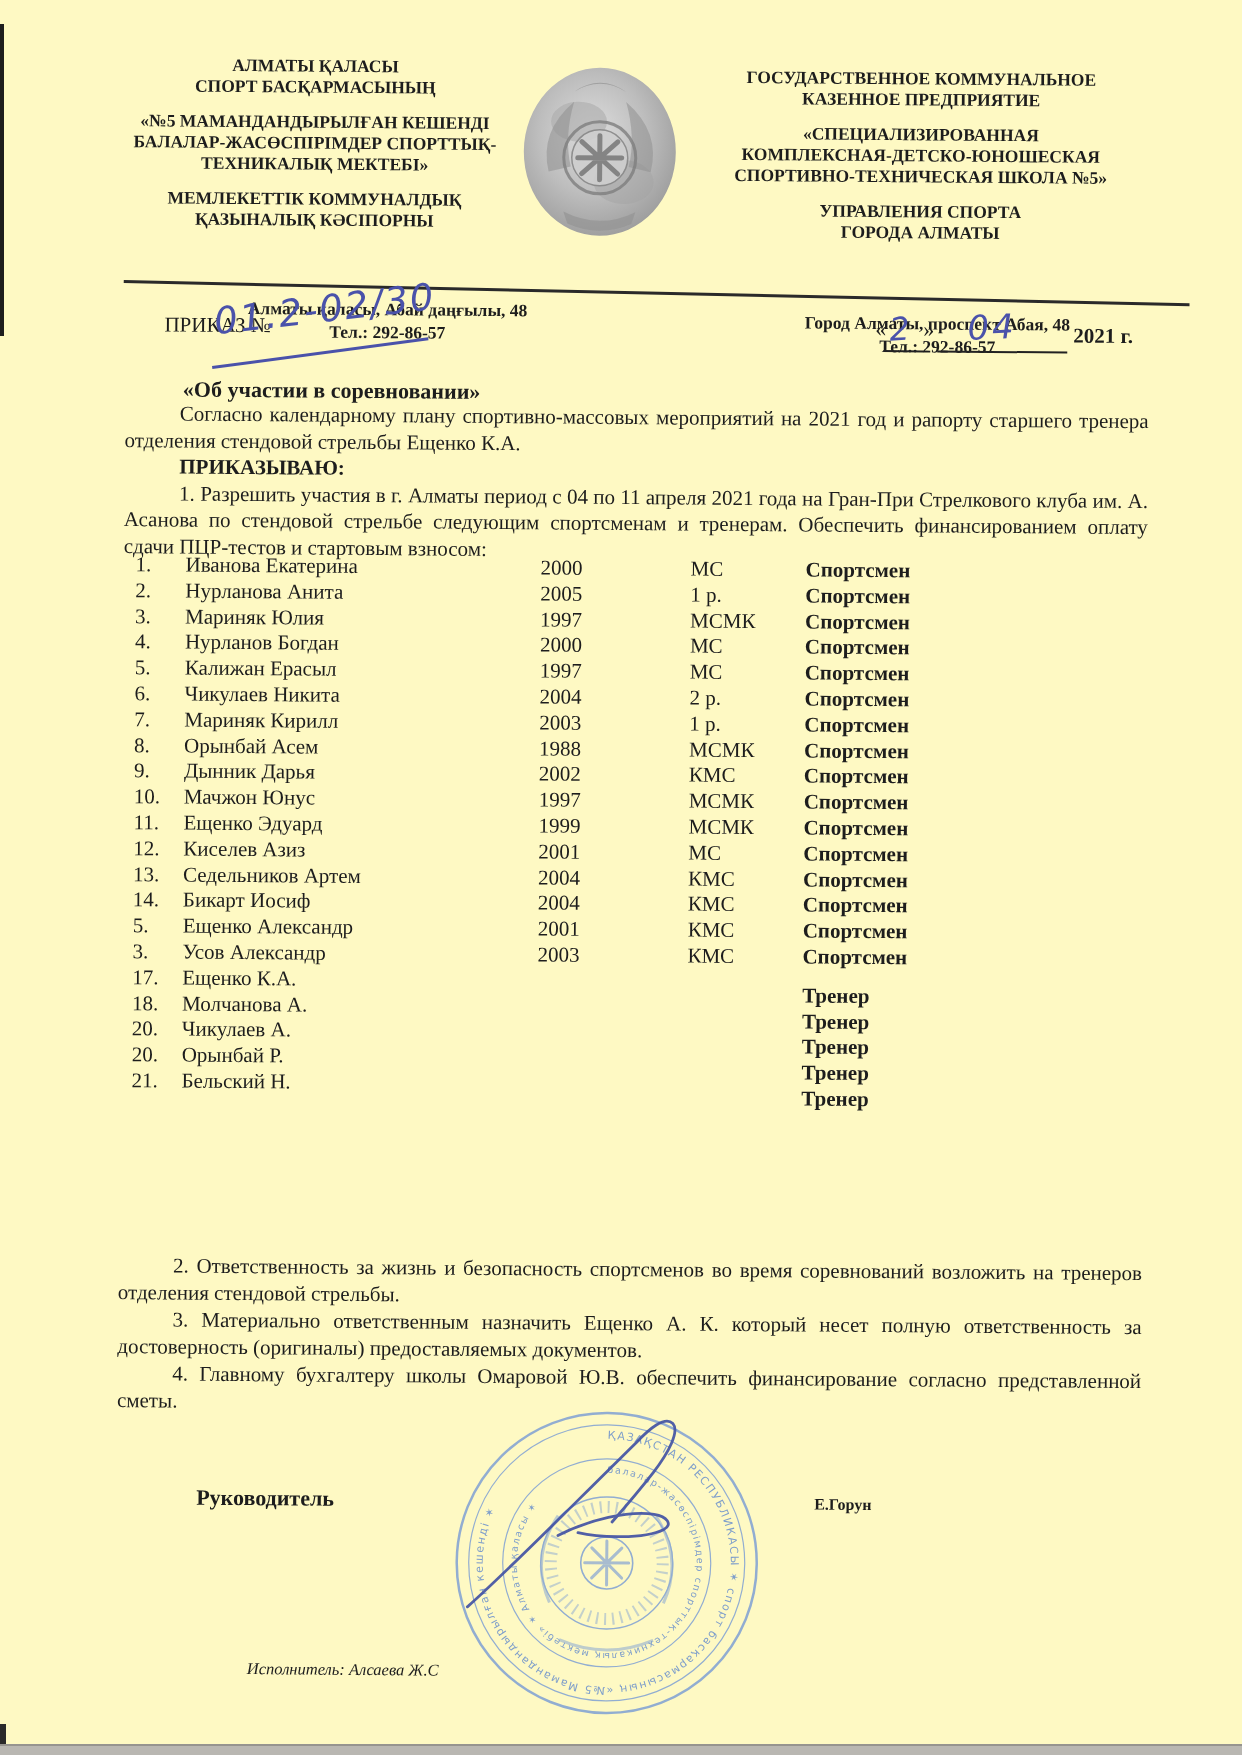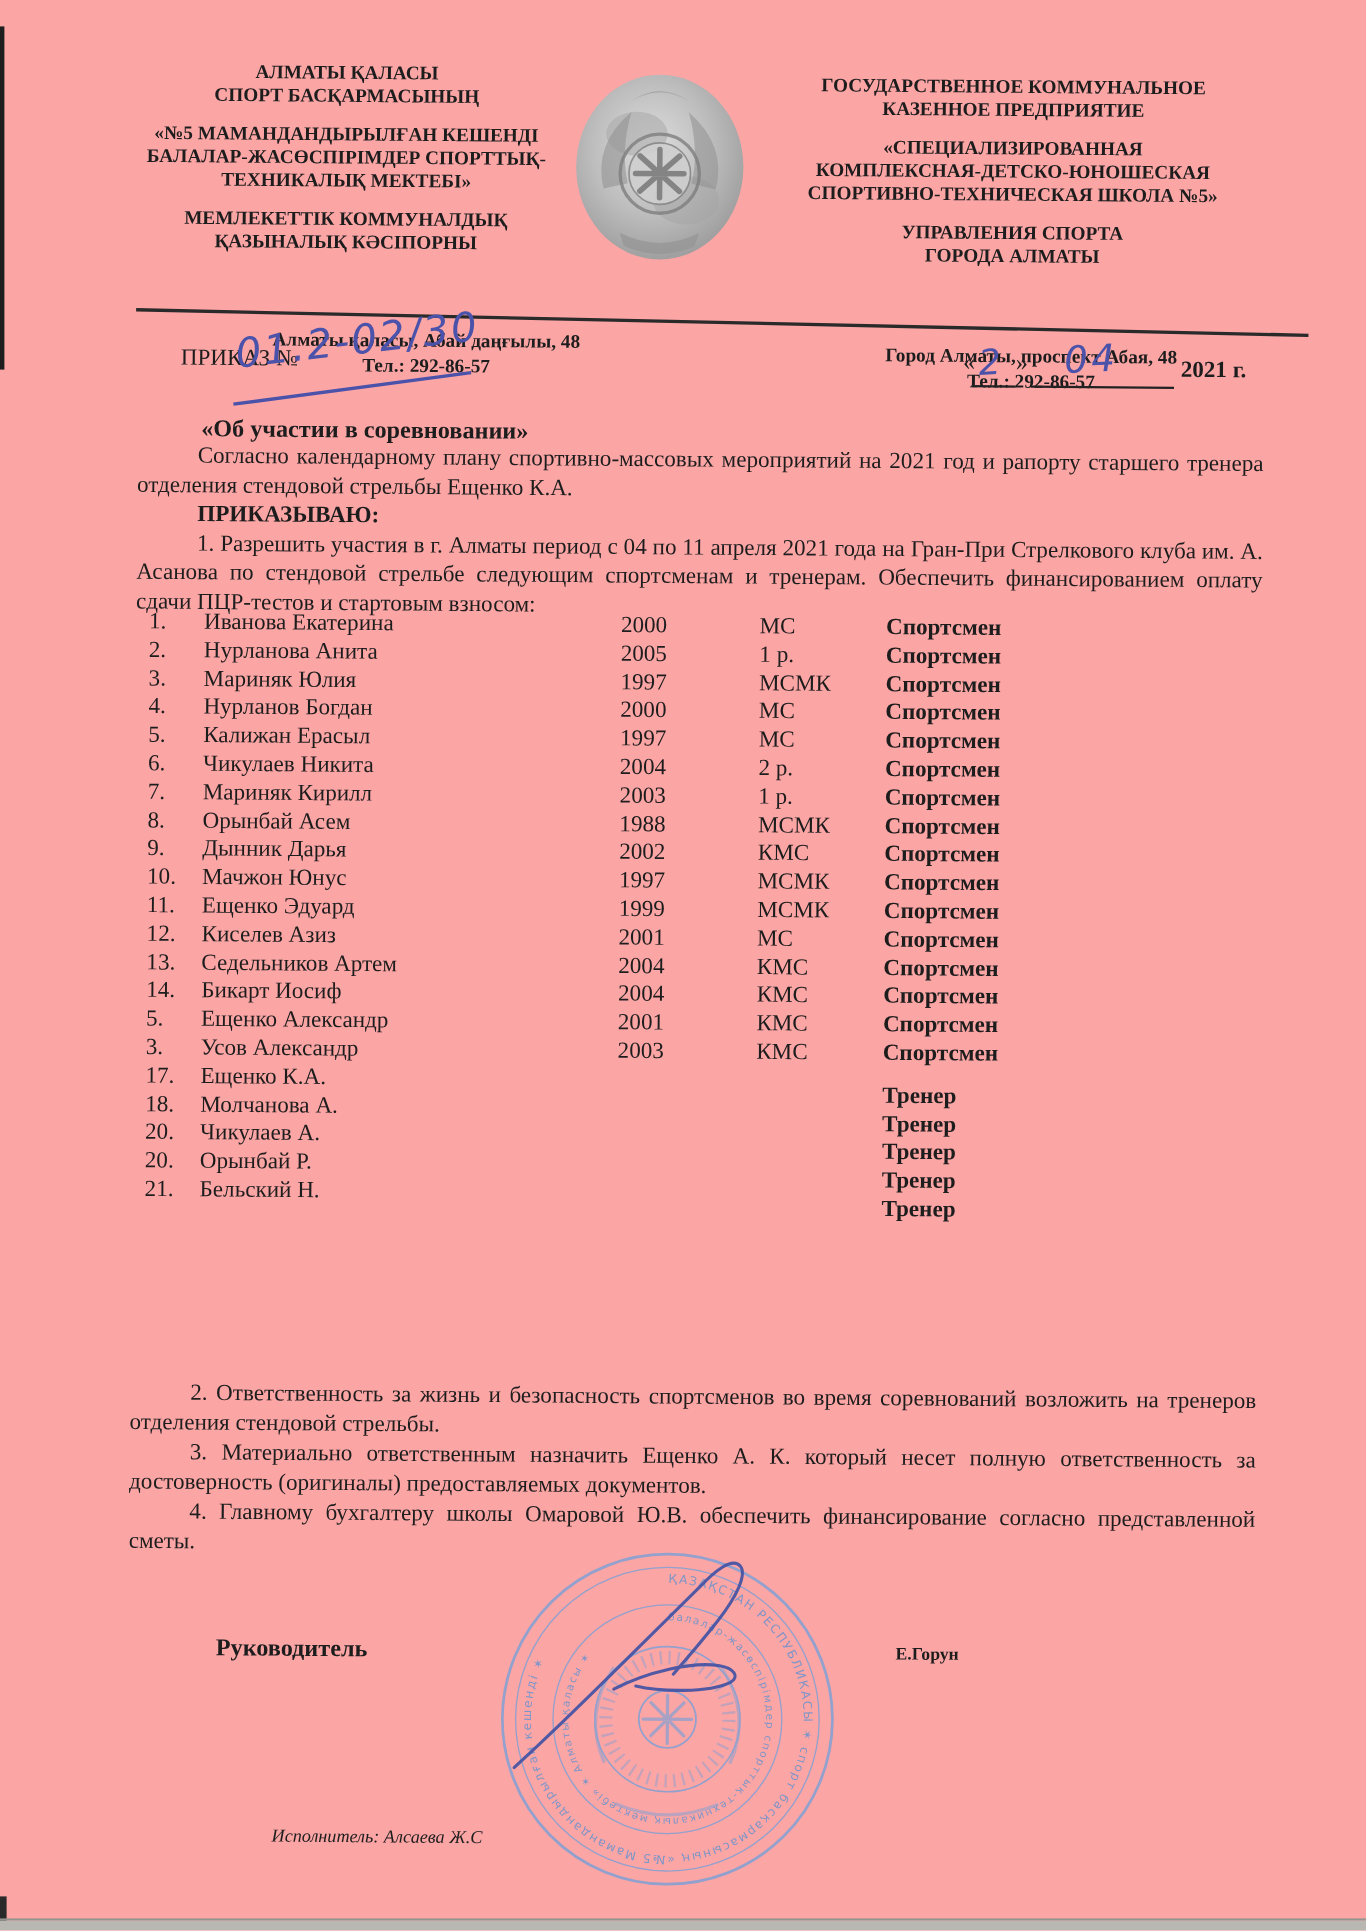--- a/index.html
+++ b/index.html
@@ -1,18 +1,18 @@
 <!DOCTYPE html>
 <html><head>
 <meta charset="utf-8">
 <style>
   html,body{margin:0;padding:0;background:#e8e7e4;}
   .page{
     position:relative;width:1242px;height:1755px;margin:0 auto;
-    background:#fca5a5;overflow:hidden;
+    background:#fef9c3;overflow:hidden;
     font-family:"Liberation Serif", serif;color:#1d1d1d;
   }
   .tilt{position:absolute;left:0;top:0;width:100%;height:100%;
     transform:rotate(0.45deg);transform-origin:620px 0;}
   
   .org{position:absolute;text-align:center;font-weight:bold;font-size:17.5px;line-height:21px;}
   .org-left{left:115px;top:58px;width:402px;}
   .org-right{left:698px;top:66px;width:448px;}
   .org .blk{margin-bottom:14px;}
   .emblem-wrap{position:absolute;left:520px;top:62px;width:162px;height:180px;}
@@ -37,21 +37,21 @@
   .doc-title{position:absolute;left:186px;top:380px;font-weight:bold;font-size:22px;}
   .body-block{position:absolute;left:128px;top:404px;width:1024px;font-size:21px;line-height:26.5px;text-align:justify;}
   .body-block p{margin:0;text-indent:55px;}
   .decree{font-weight:bold;}
   
   .roster{position:absolute;left:132px;top:556px;width:1000px;font-size:21px;}
   .roster-row{position:relative;height:25.8px;}
   .roster-row span{position:absolute;white-space:nowrap;}
   .c-num{left:8px;}
   .c-name{left:58px;}
-  .c-year{left:413px;margin-left:24px;}
+  .c-year{left:413px;}
   .c-rank{left:563px;}
   .c-role{left:678px;font-weight:bold;}
   .roster-row.trainer .c-role{transform:translateY(13px);}
   
   .close-block{position:absolute;left:128px;top:1256px;width:1024px;font-size:21px;line-height:27px;text-align:justify;}
   .close-block p{margin:0;text-indent:55px;}
   
   .sig-role{position:absolute;left:208px;top:1488px;font-weight:bold;font-size:22px;}
   .sig-name{position:absolute;left:826px;top:1494px;font-weight:bold;font-size:16px;}
   .stamp-wrap{position:absolute;left:452px;top:1398px;width:334px;height:334px;}

